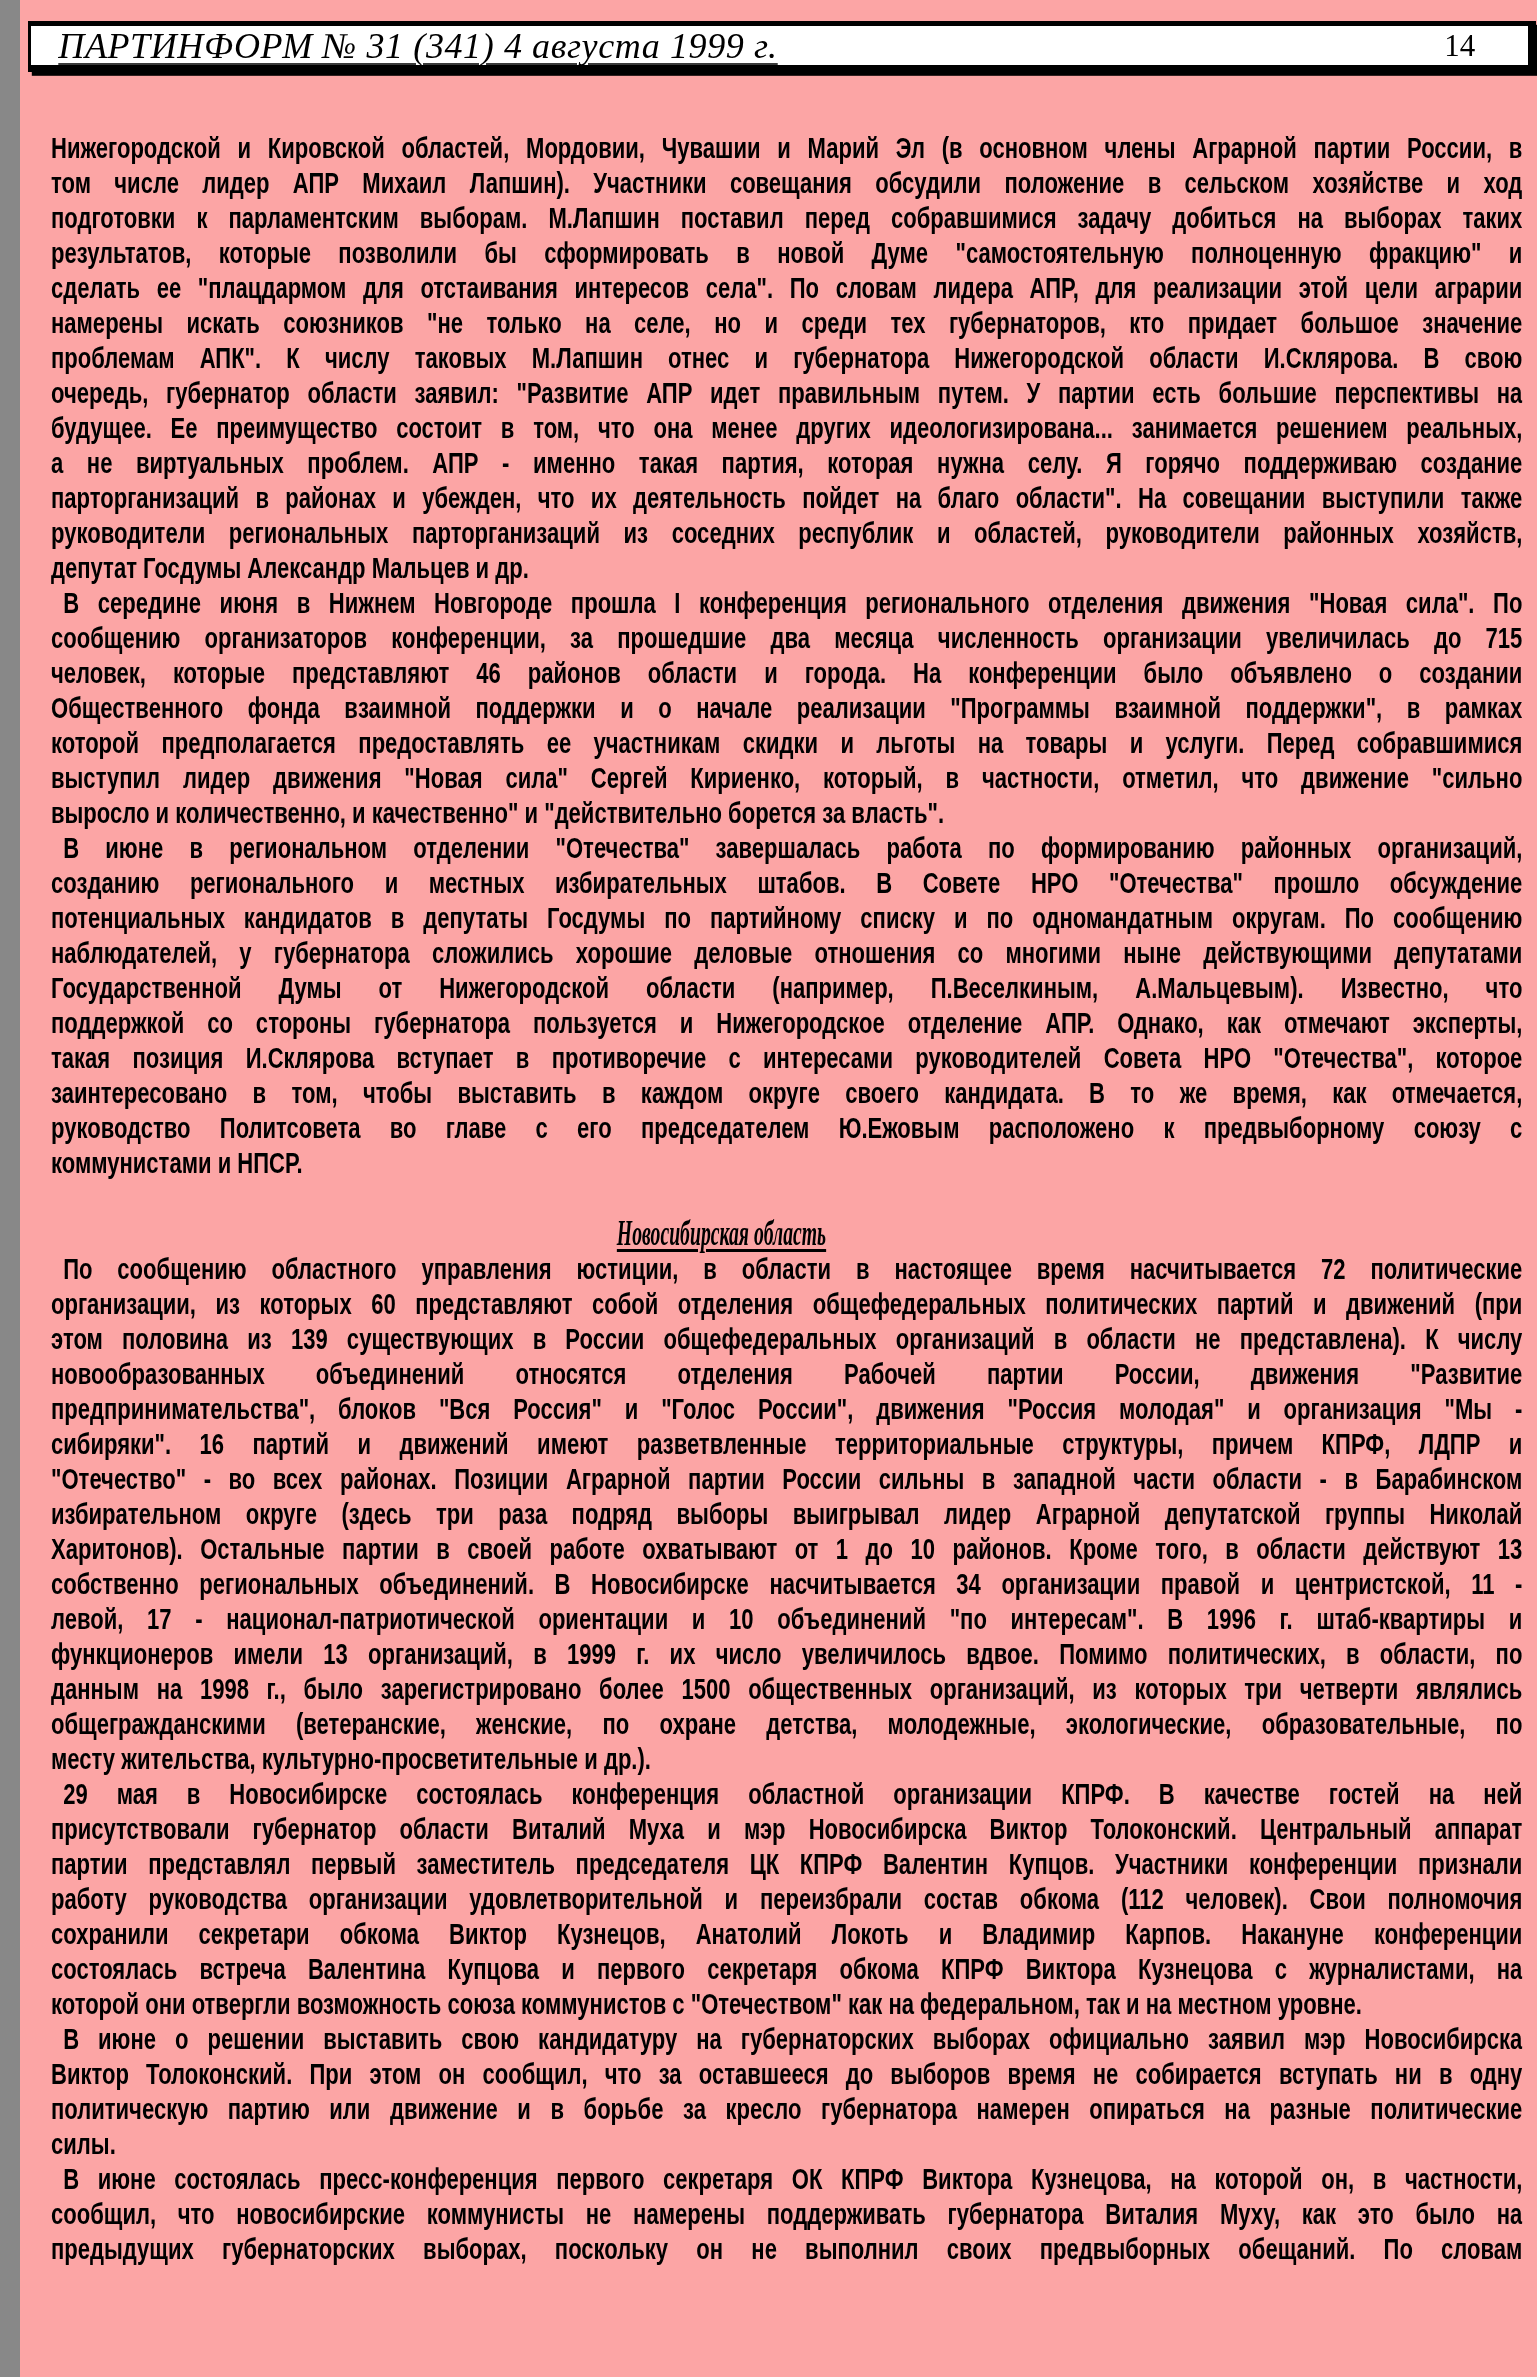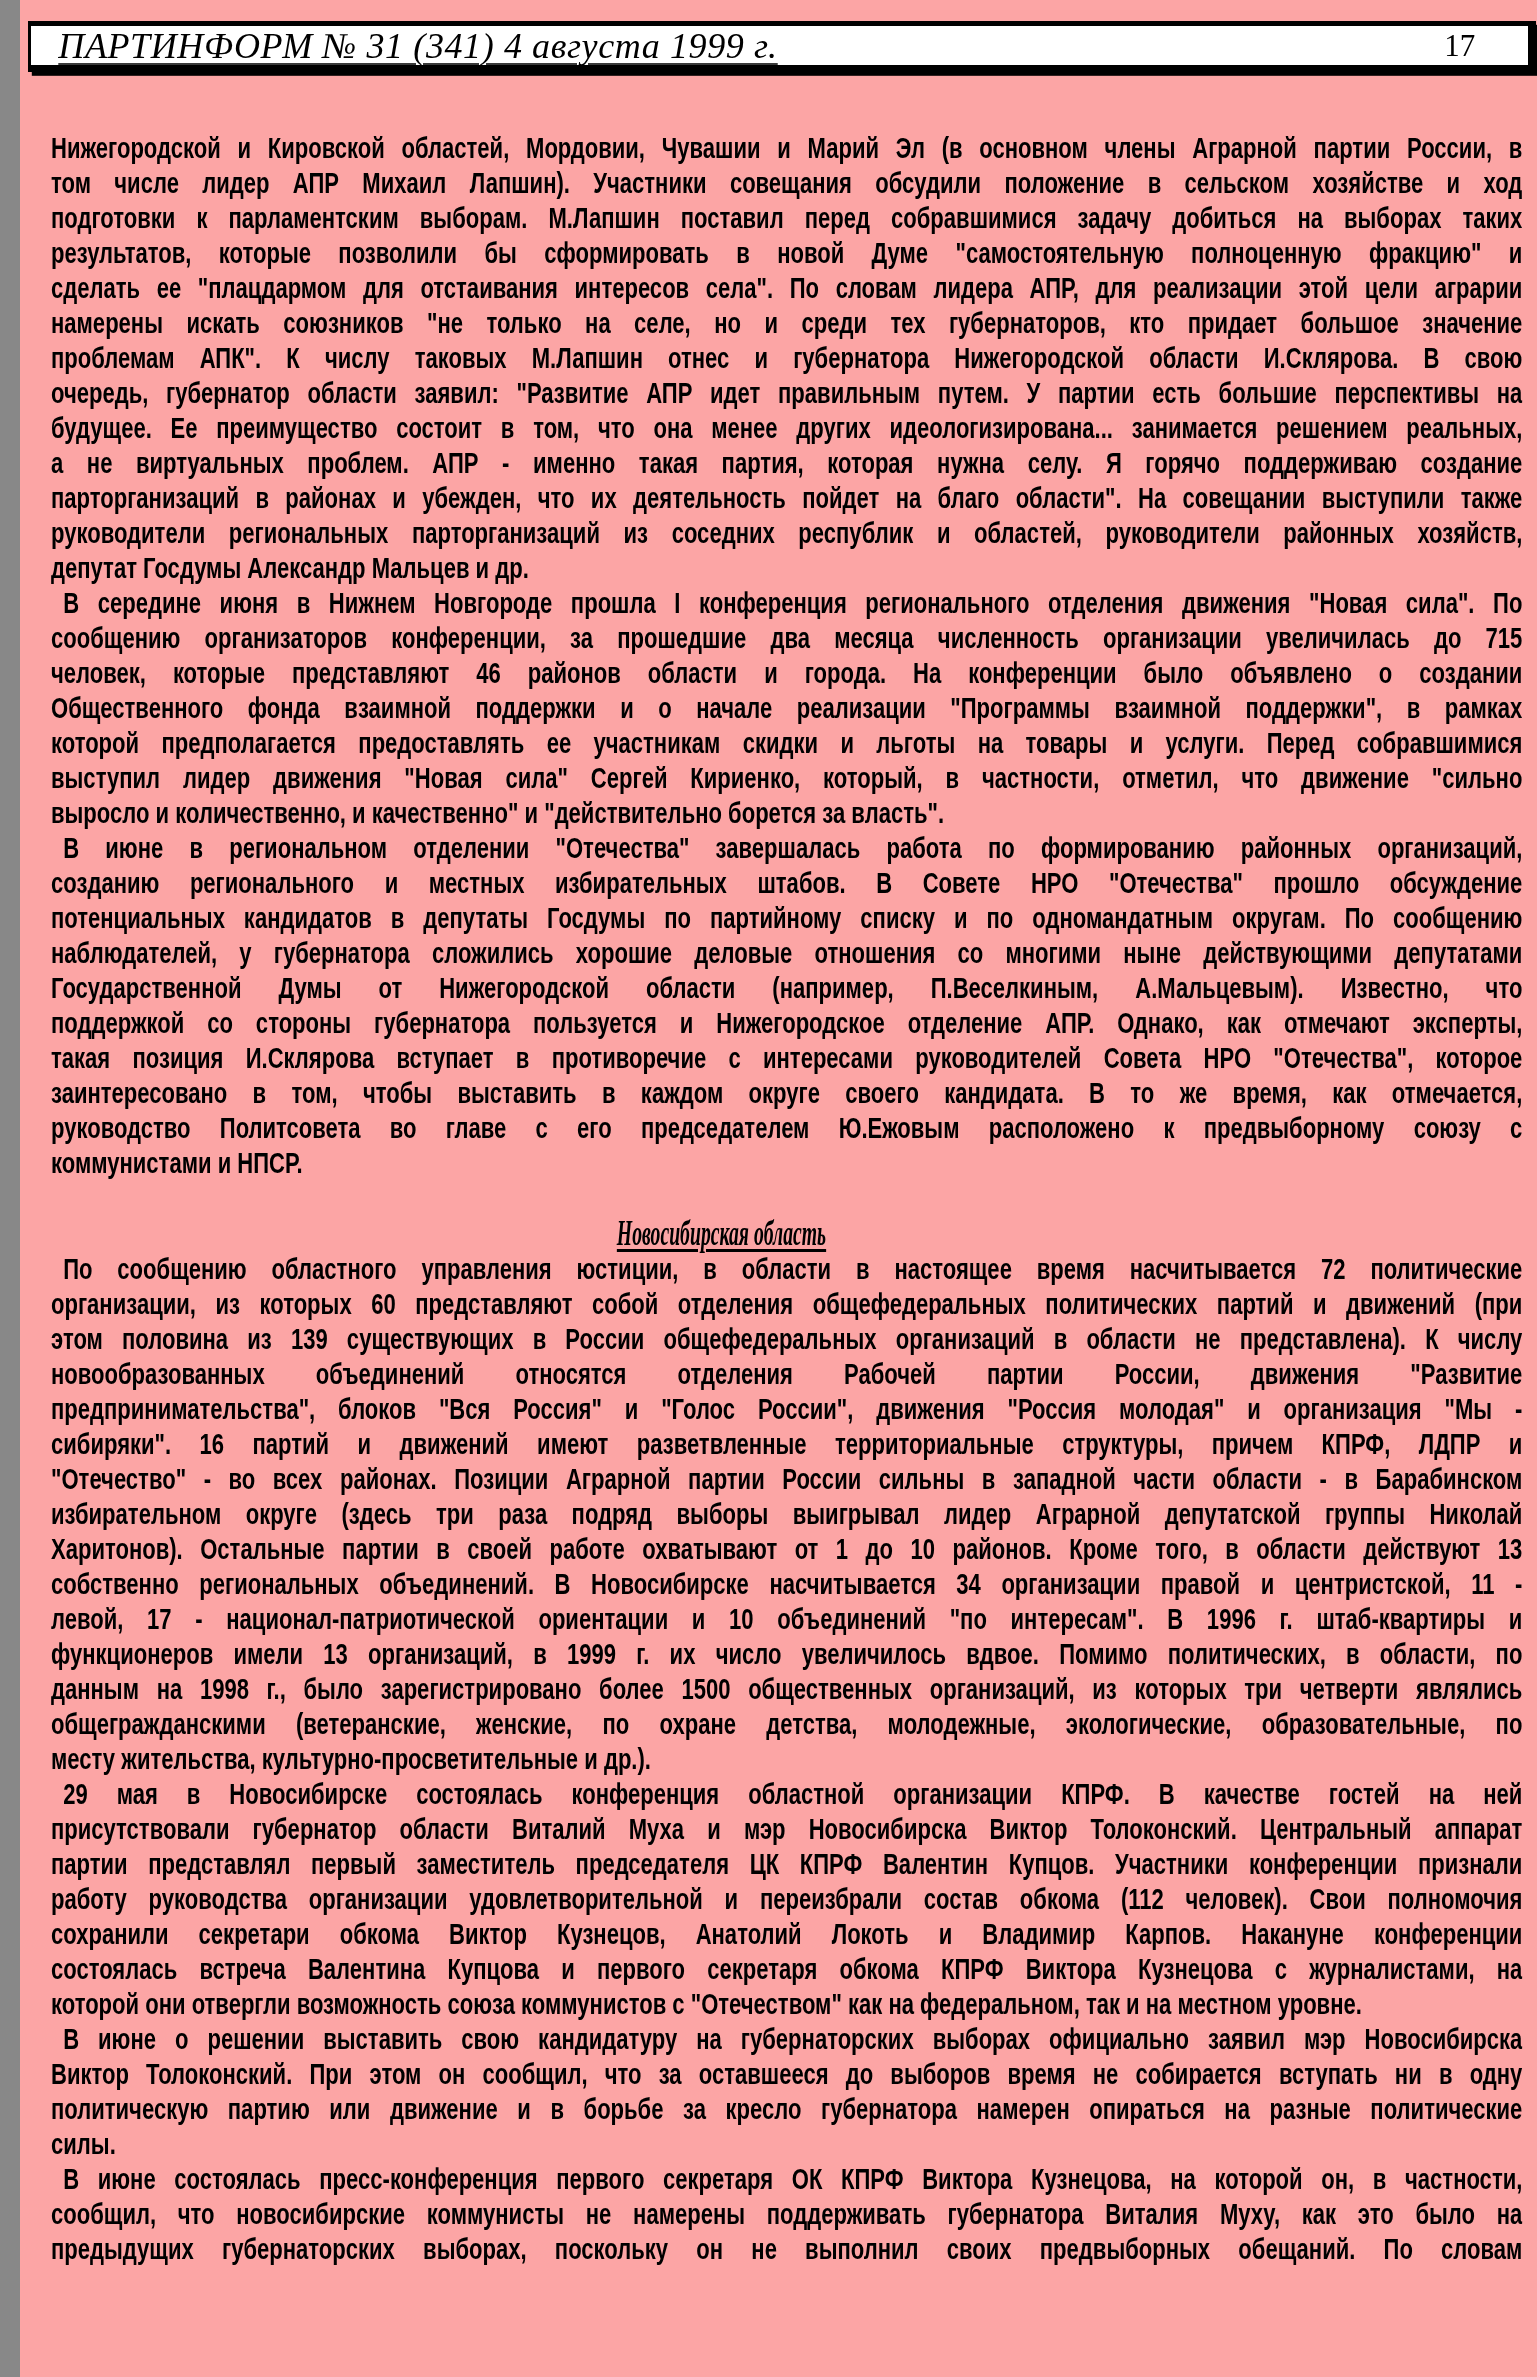--- a/index.html
+++ b/index.html
@@ -30,21 +30,21 @@
         position:relative;left:-86px;white-space:nowrap;
         text-decoration:underline;text-decoration-thickness:2.6px;text-underline-offset:3.8px;}
 </style>
 </head>
 <body>
 
 <div class="page">
 
   <div class="header-box">
     <span class="header-title">ПАРТИНФОРМ № 31 (341) 4 августа 1999 г.</span>
-    <span class="page-num">17</span>
+    <span class="page-num">14</span>
   </div>
 
   <div class="body-col">
     <div class="para">
         <div class="tl">Нижегородской и Кировской областей, Мордовии, Чувашии и Марий Эл (в основном члены Аграрной партии России, в</div>
         <div class="tl">том числе лидер АПР Михаил Лапшин). Участники совещания обсудили положение в сельском хозяйстве и ход</div>
         <div class="tl">подготовки к парламентским выборам. М.Лапшин поставил перед собравшимися задачу добиться на выборах таких</div>
         <div class="tl">результатов, которые позволили бы сформировать в новой Думе "самостоятельную полноценную фракцию" и</div>
         <div class="tl">сделать ее "плацдармом для отстаивания интересов села". По словам лидера АПР, для реализации этой цели аграрии</div>
         <div class="tl">намерены искать союзников "не только на селе, но и среди тех губернаторов, кто придает большое значение</div>

